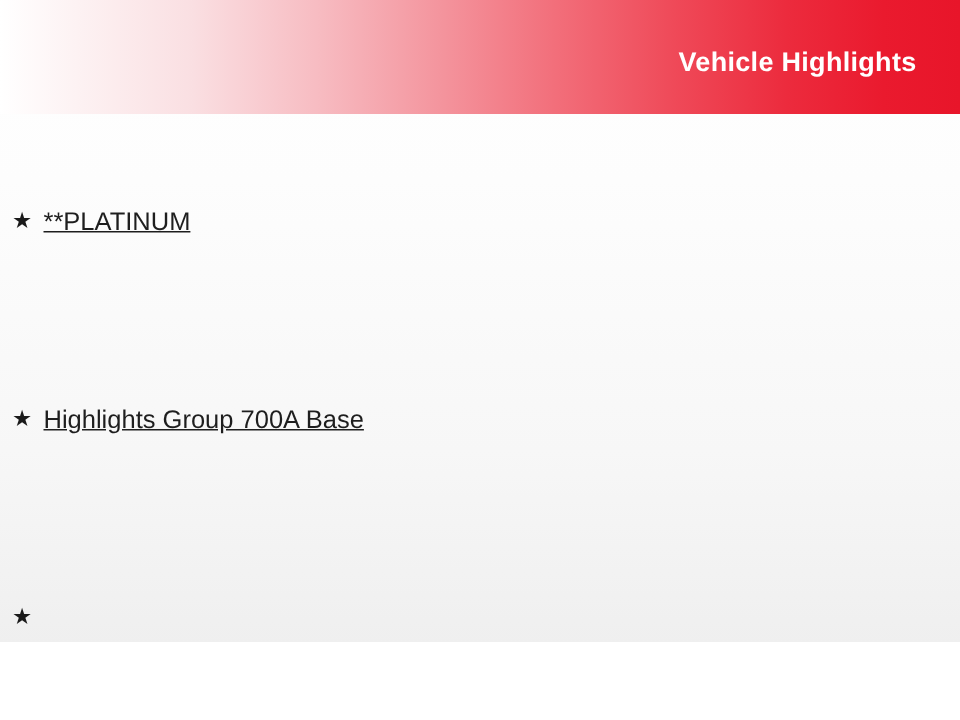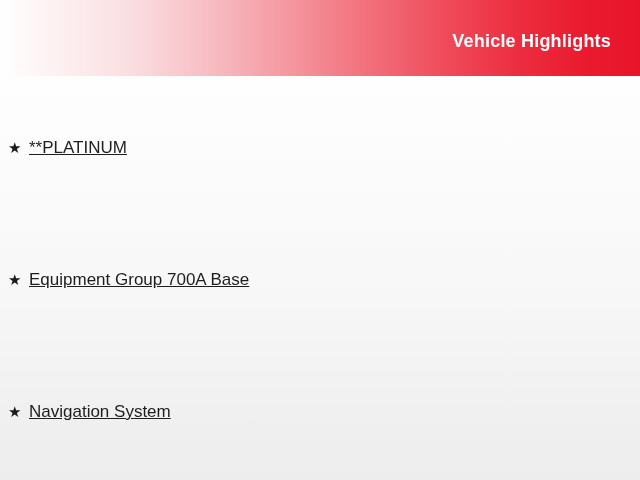--- a/index.html
+++ b/index.html
@@ -11,21 +11,21 @@
     width: 640px;
     height: 480px;
     overflow: hidden;
     font-family: "Liberation Sans", sans-serif;
     background: #ffffff;
   }
 
   .slide {
     position: relative;
     width: 640px;
-    height: 480px;
+    height: 428px;
     box-sizing: border-box;
     
     background: linear-gradient(to bottom,
                 #ffffff 0px,
                 #fdfdfd 120px,
                 #f7f7f7 300px,
                 #efefef 430px,
                 #ededed 480px);
   }
 
@@ -121,23 +121,22 @@
 
   <ul class="highlights-list">
 
     <li class="highlight-item row-0">
       <span class="bullet-star">★</span>
       <span class="highlight-label">**PLATINUM</span>
     </li>
 
     <li class="highlight-item row-1">
       <span class="bullet-star">★</span>
-      <span class="highlight-label">Equipment Group 700A Base</span>
+      <span class="highlight-label">Highlights Group 700A Base</span>
     </li>
 
     <li class="highlight-item row-2">
       <span class="bullet-star">★</span>
-      <span class="highlight-label">Navigation System</span>
     </li>
 
   </ul>
 
 </div>
 
 </body></html>

